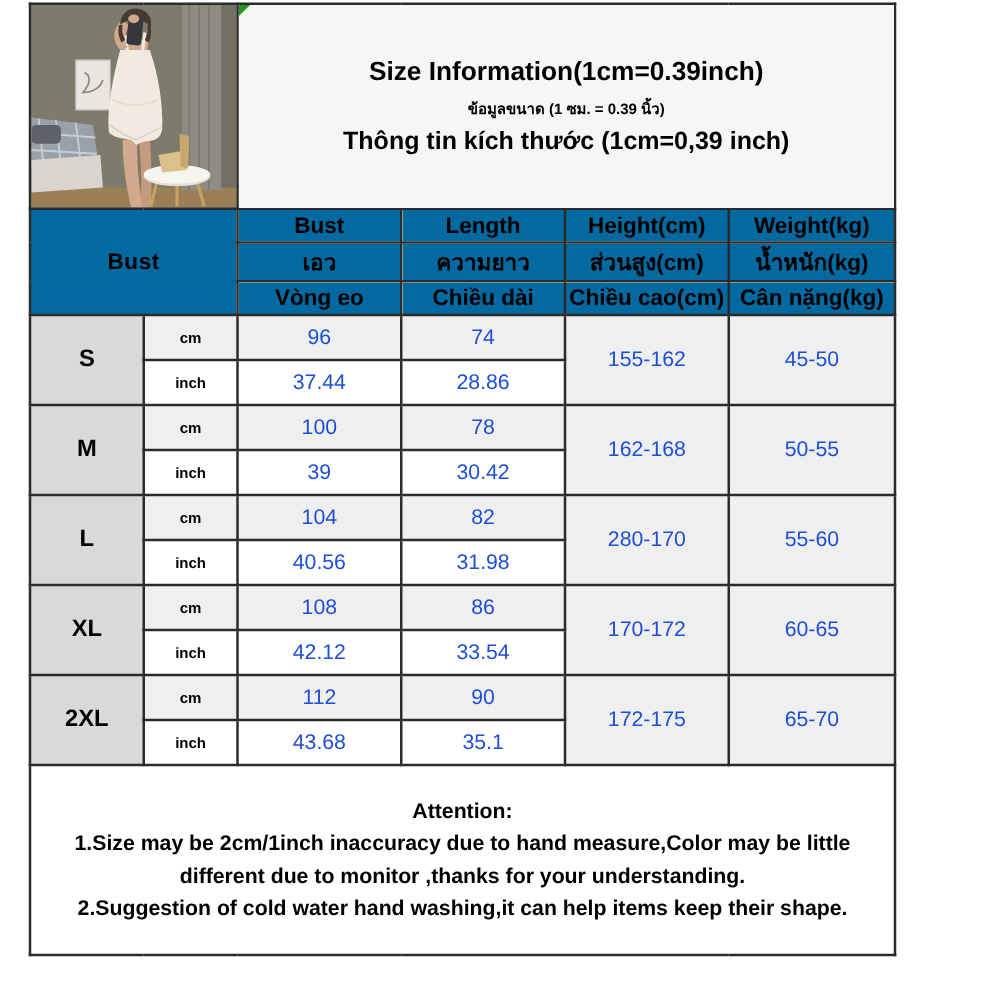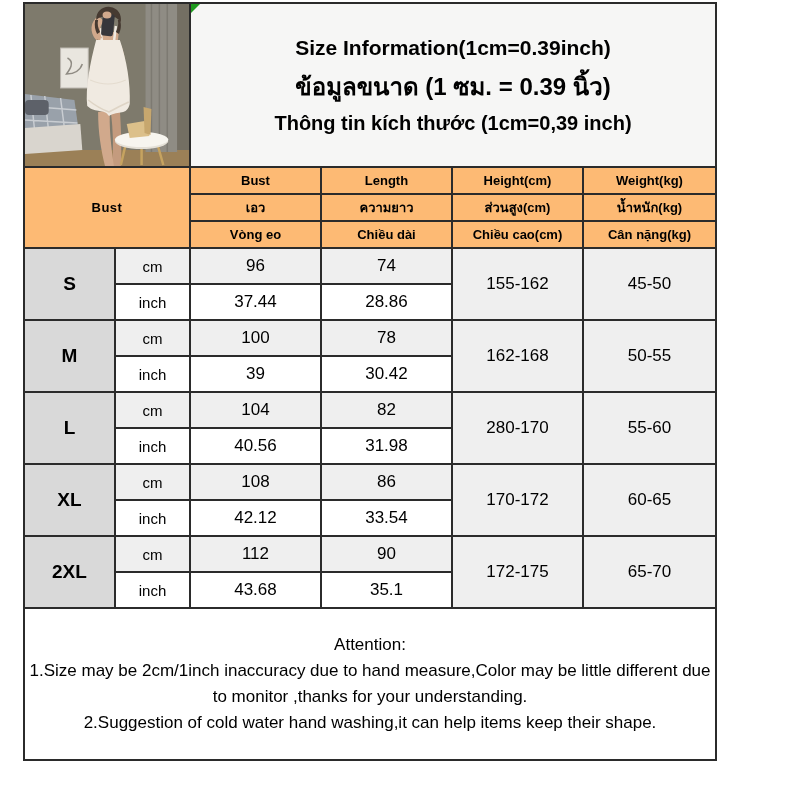--- a/index.html
+++ b/index.html
@@ -8,36 +8,36 @@
   table.sheet{border-collapse:collapse;table-layout:fixed;width:694px;margin:0 auto;background:#fff;}
   table.sheet td{border:2px solid #2b2b2b;text-align:center;vertical-align:middle;padding:0;overflow:hidden;}
   
   tr.r-top{height:162px;}
   td.photo-cell{background:#7e7a6c;}
   td.photo-cell svg{display:block;width:100%;height:162px;}
   td.title-cell{background:#f6f6f5;position:relative;font-weight:bold;}
   .corner-tri{position:absolute;top:0;left:0;width:9px;height:9px;background:#1f9a1f;
               clip-path:polygon(0 0,100% 0,0 100%);}
   .t-en{font-size:21px;margin-bottom:7px;}
-  .t-th{font-size:24px;margin-bottom:6px;}
+  .t-th{font-size:12px;margin-bottom:6px;}
   .t-vi{font-size:20px;}
   
   tr.r-hdr{height:27px;}
-  tr.r-hdr td{background:#fdba74;font-weight:bold;font-size:13px;}
+  tr.r-hdr td{background:#0369a1;font-weight:bold;font-size:18px;}
   td.size-cell{background:#d9d9d9;font-weight:bold;font-size:34px;letter-spacing:0.5px;}
   
   tr.r-data{height:36px;}
   td.c-dark{background:#d9d9d9;font-weight:bold;font-size:19px;}
   td.c-shade{background:#efefef;}
   td.c-white{background:#ffffff;margin-top:41px;}
-  td.unit{font-weight:normal;font-size:15px;}
-  td.num{font-size:17px;font-weight:400;color:#000000;}
+  td.unit{font-weight:bold;font-size:12px;}
+  td.num{font-size:17px;font-weight:400;color:#1d4ed8;}
   
   td.attention{background:#ffffff;text-align:left;vertical-align:top;height:150px;
-               padding:4px 6px 0 4px;font-size:17px;line-height:26px;font-weight:400;}
+               padding:4px 6px 0 4px;font-size:17px;line-height:26px;font-weight:700;}
 </style>
 </head>
 <body>
 
 <div class="canvas">
 <table class="sheet">
   <colgroup>
     <col style="width:91px">
         <col style="width:75px">
         <col style="width:131px">

